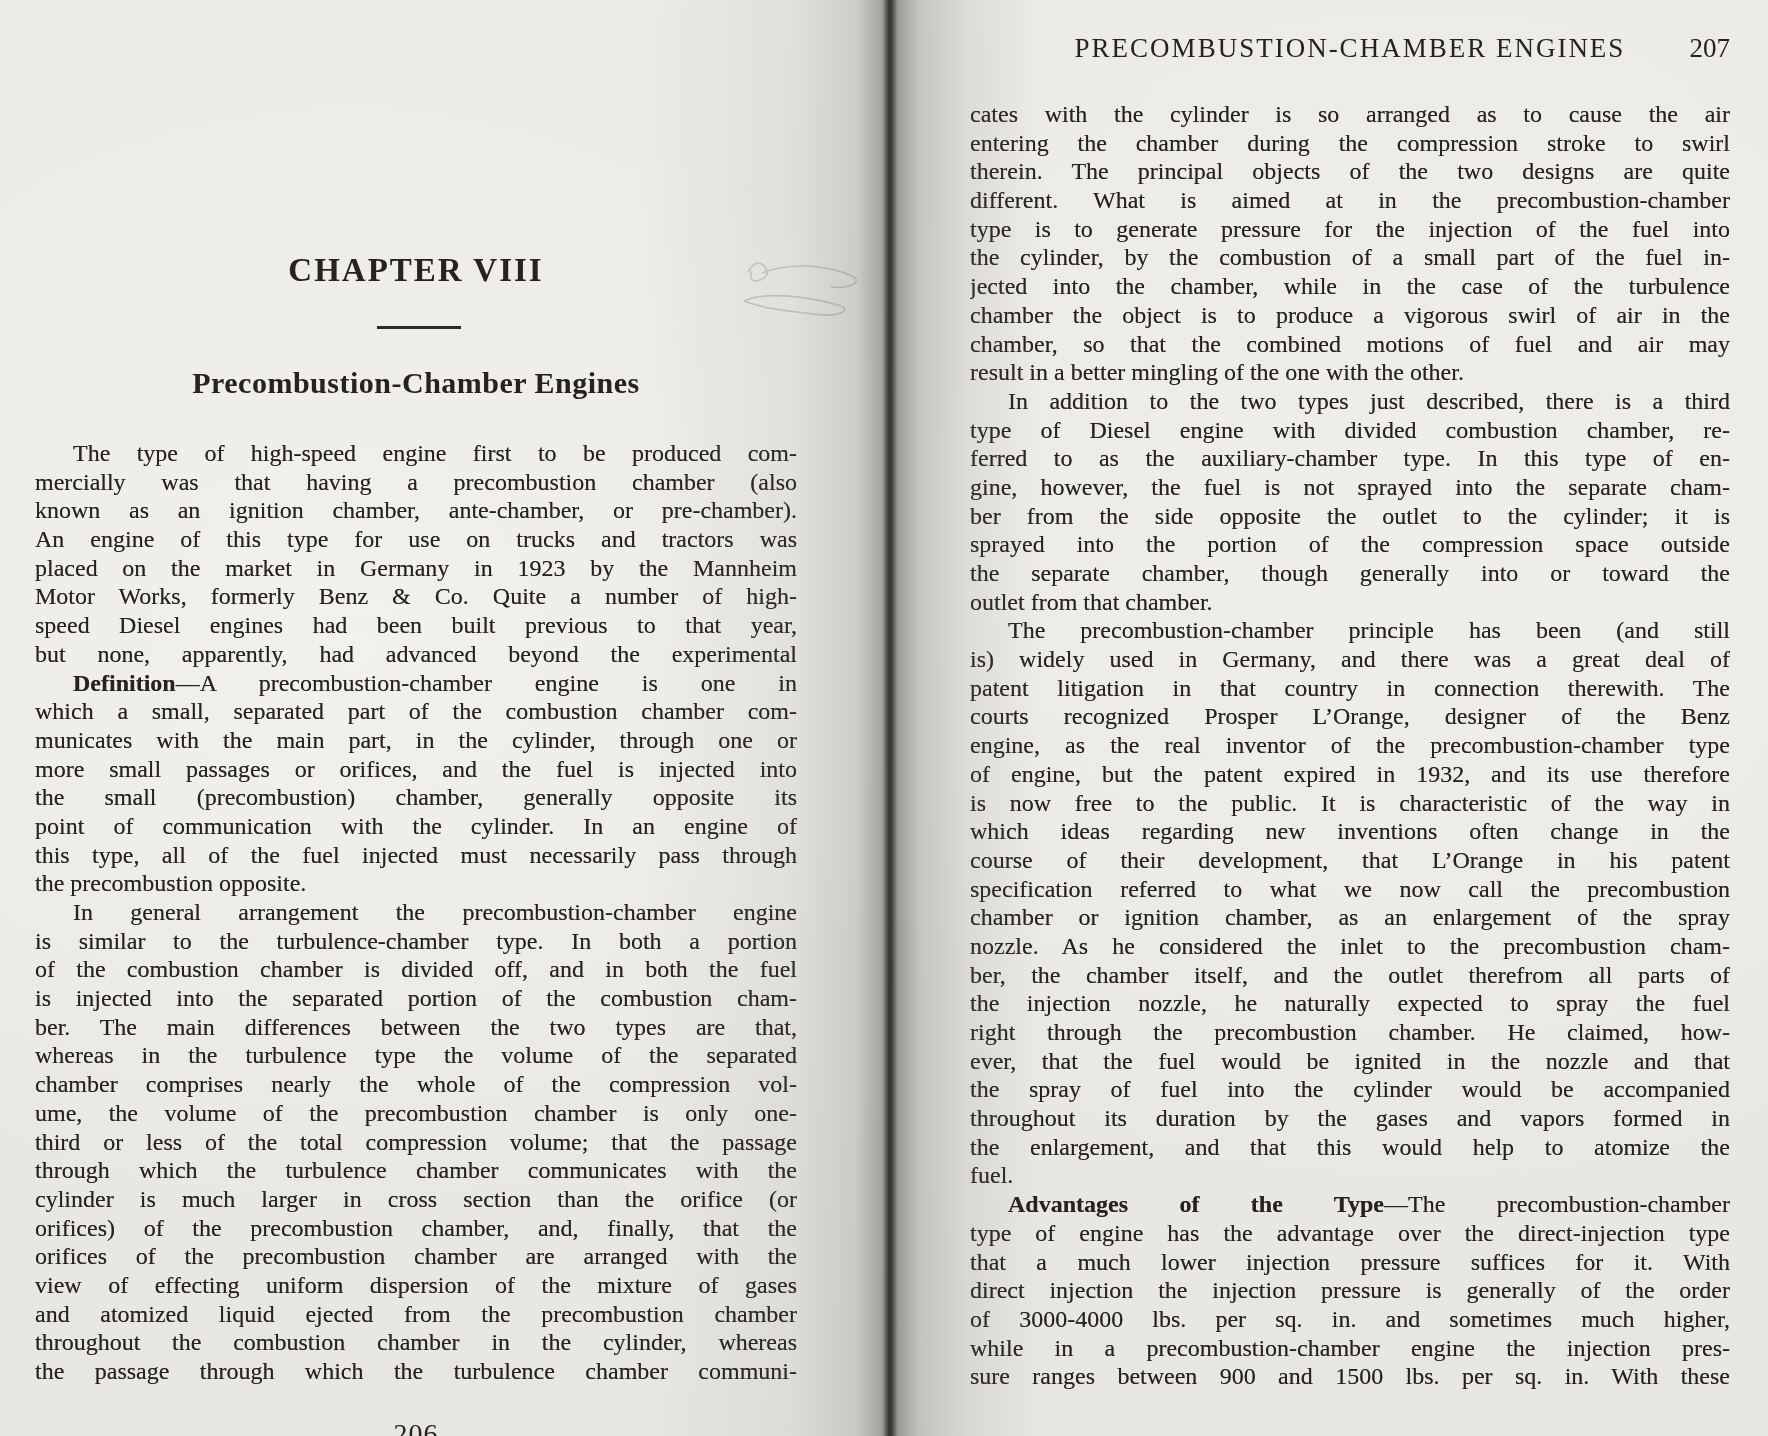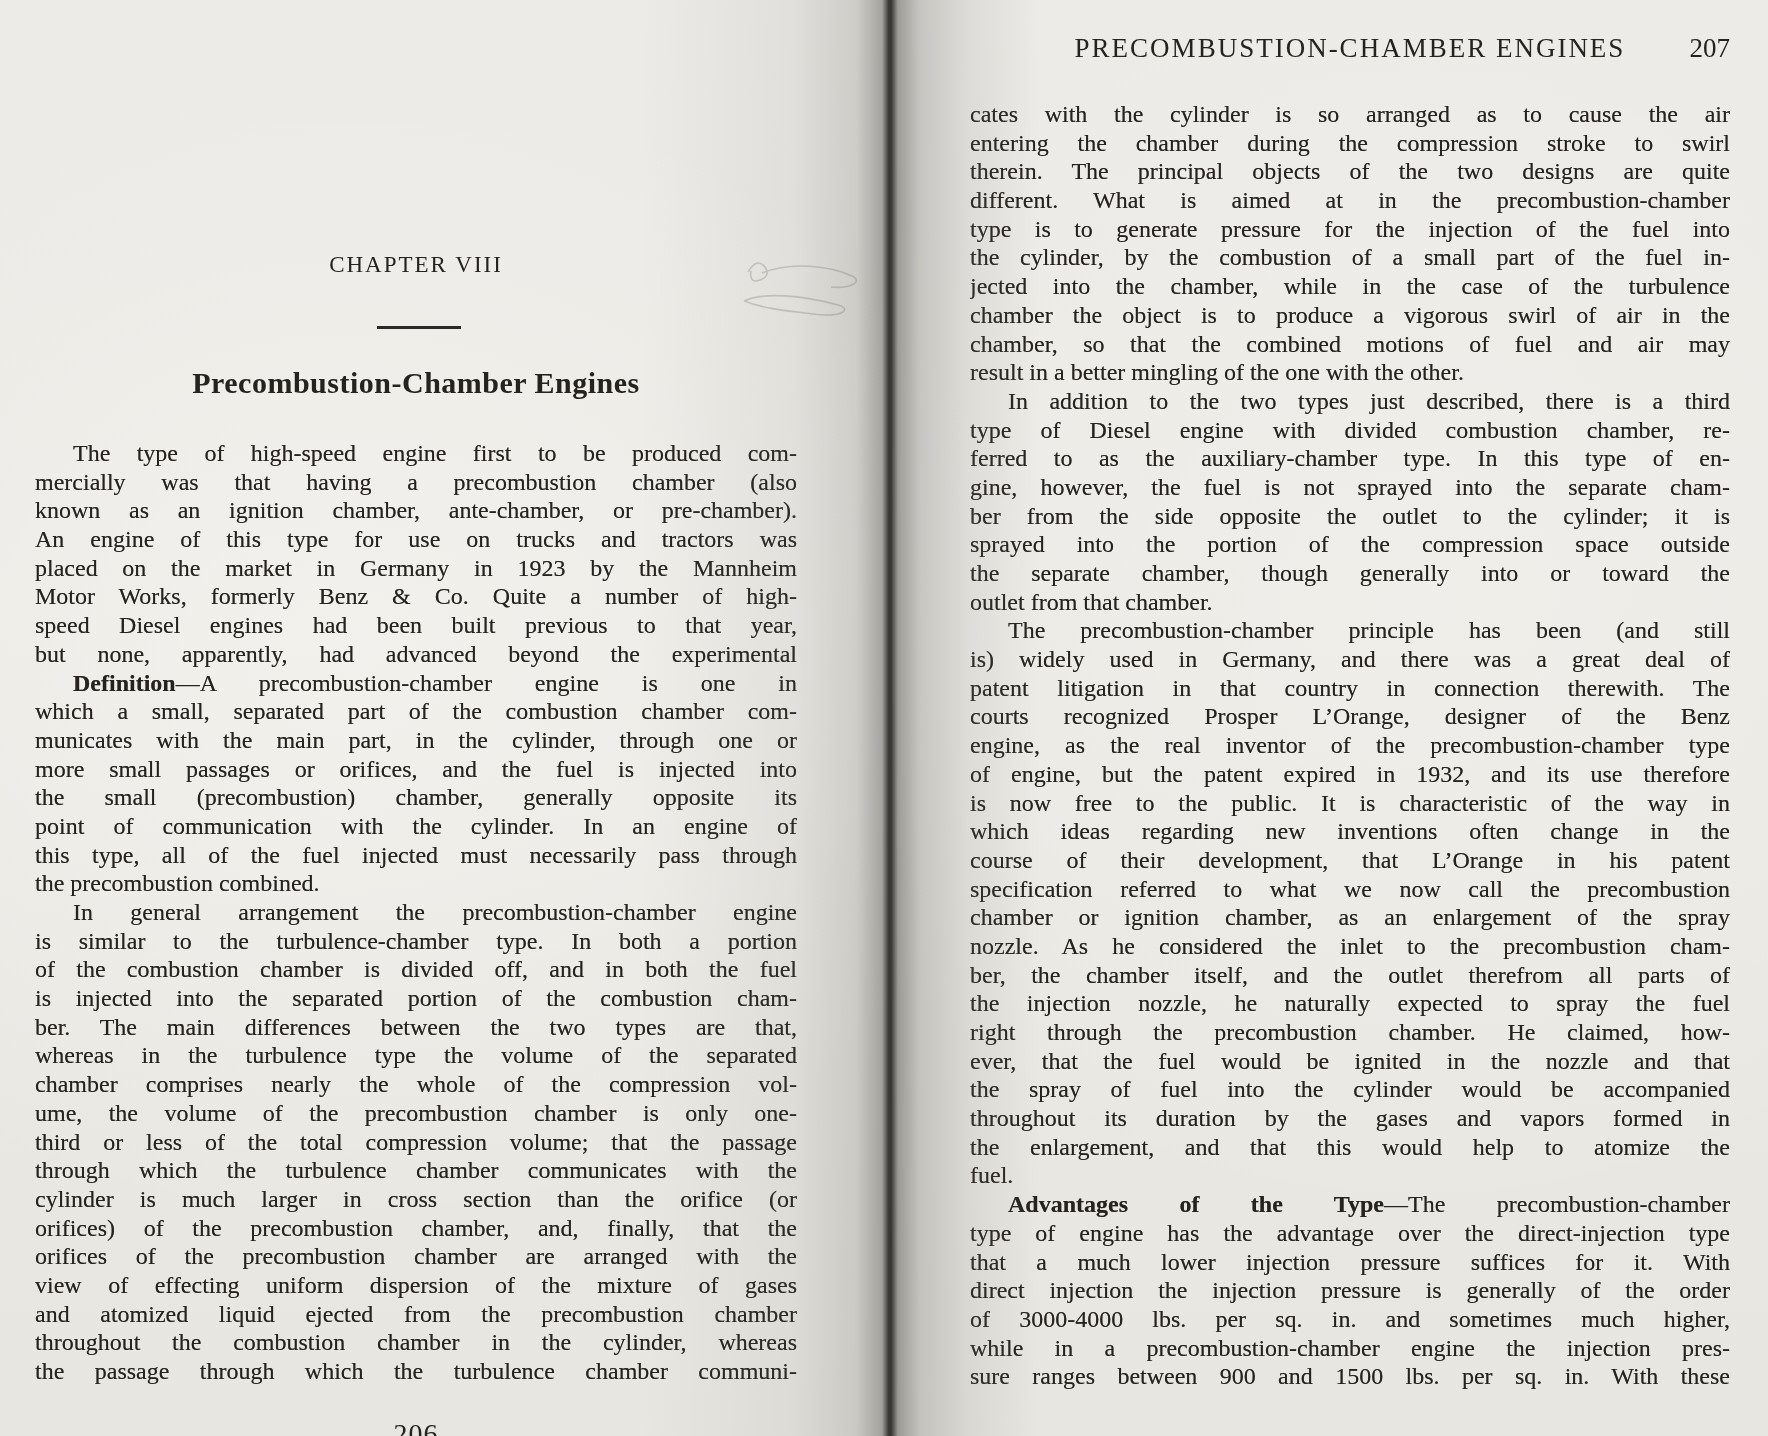--- a/index.html
+++ b/index.html
@@ -39,21 +39,21 @@
       rgba(128,126,121,0) 100%);
     pointer-events:none;
   }
   .page{position:absolute;top:16px;height:100%;}
   .page.left{left:0;width:890px;}
   .page.right{left:890px;width:878px;}
 
   
   .chapter-heading{
     position:absolute;left:35px;top:236px;width:762px;
-    text-align:center;font-weight:normal;font-size:23px;letter-spacing:2px;
+    text-align:center;font-weight:bold;font-size:33px;letter-spacing:2px;
   }
   .rule{
     position:absolute;left:377px;top:310px;width:84px;height:3px;
     background:#2c2a27;
   }
   .section-heading{
     position:absolute;left:35px;top:350px;width:762px;margin:0;
     text-align:center;font-weight:bold;font-size:30px;letter-spacing:.5px;
   }
   .body-col{
@@ -104,21 +104,21 @@
         <div class="line">Motor Works, formerly Benz &amp; Co. Quite a number of high-</div>
         <div class="line">speed Diesel engines had been built previous to that year,</div>
         <div class="line">but none, apparently, had advanced beyond the experimental</div>
         <div class="line indent"><b>Definition</b>—A precombustion-chamber engine is one in</div>
         <div class="line">which a small, separated part of the combustion chamber com-</div>
         <div class="line">municates with the main part, in the cylinder, through one or</div>
         <div class="line">more small passages or orifices, and the fuel is injected into</div>
         <div class="line">the small (precombustion) chamber, generally opposite its</div>
         <div class="line">point of communication with the cylinder. In an engine of</div>
         <div class="line">this type, all of the fuel injected must necessarily pass through</div>
-        <div class="line final">the precombustion combined.</div>
+        <div class="line final">the precombustion opposite.</div>
         <div class="line indent">In general arrangement the precombustion-chamber engine</div>
         <div class="line">is similar to the turbulence-chamber type. In both a portion</div>
         <div class="line">of the combustion chamber is divided off, and in both the fuel</div>
         <div class="line">is injected into the separated portion of the combustion cham-</div>
         <div class="line">ber. The main differences between the two types are that,</div>
         <div class="line">whereas in the turbulence type the volume of the separated</div>
         <div class="line">chamber comprises nearly the whole of the compression vol-</div>
         <div class="line">ume, the volume of the precombustion chamber is only one-</div>
         <div class="line">third or less of the total compression volume; that the passage</div>
         <div class="line">through which the turbulence chamber communicates with the</div>

